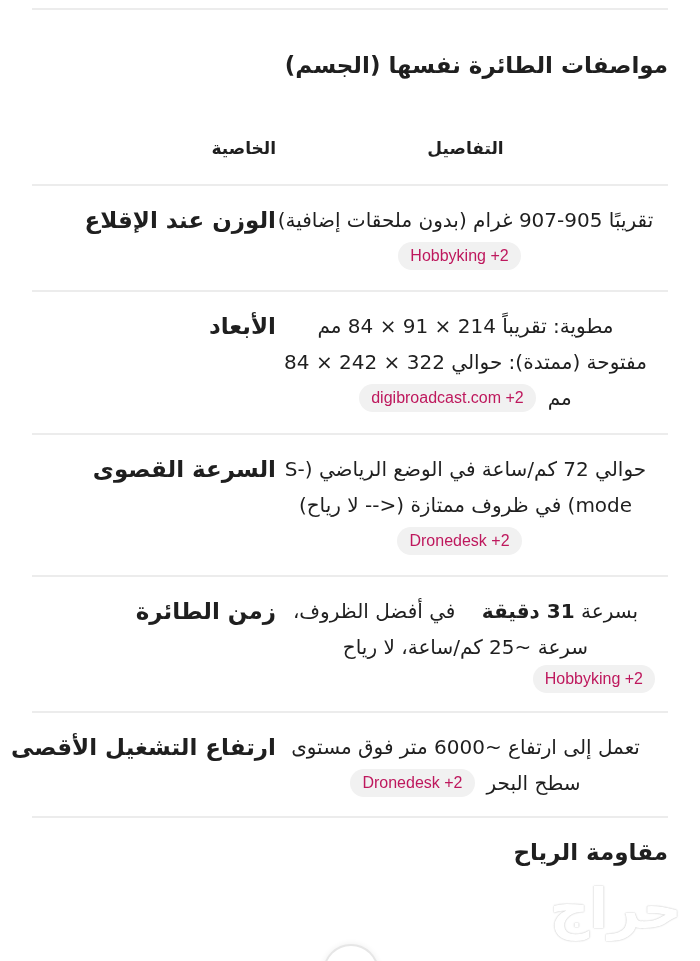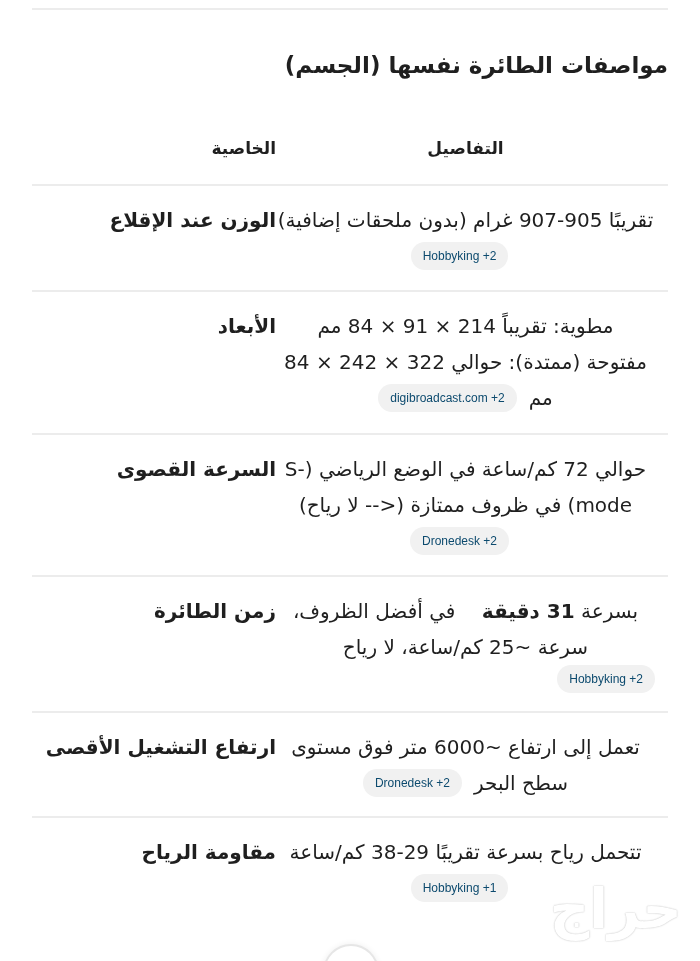--- a/index.html
+++ b/index.html
@@ -86,33 +86,33 @@
     .details-text {
       font-size: 20px;
       line-height: 36px;
       color: #1f1f1f;
     }
     .details-text b {
       font-weight: bold;
       margin-left: 20px;
     }
     .prop-text {
-      font-size: 20px;
+      font-size: 23px;
       line-height: 36px;
       font-weight: bold;
       color: #1f1f1f;
       white-space: nowrap;
     }
     .chip {
       display: inline-block;
       direction: ltr;
       background: #f1f1f1;
-      color: #0c4a6e;
+      color: #be185d;
       font-family: "Liberation Sans", sans-serif;
-      font-size: 12px;
+      font-size: 16px;
       line-height: 12px;
       padding: 8px 12px;
       border-radius: 16px;
       margin-right: 12px;
       vertical-align: middle;
       position: relative;
       top: -2px;
       cursor: pointer;
     }
     .chip-block {
@@ -227,25 +227,20 @@
         </div>
       </div>
       <div class="cell-prop">
         <div class="prop-inner">
           <span class="prop-text">ارتفاع التشغيل الأقصى</span>
         </div>
       </div>
     </div>
 
     <div class="row data-row" style="height:106px; border-bottom:none;">
-      <div class="cell-details">
-        <div class="details-text">
-          <span>تتحمل رياح بسرعة تقريبًا 29-38 كم/ساعة</span><span class="chip">Hobbyking +1</span>
-        </div>
-      </div>
       <div class="cell-prop">
         <div class="prop-inner">
           <span class="prop-text">مقاومة الرياح</span>
         </div>
       </div>
     </div>
 
   </div>
 </div>
 

